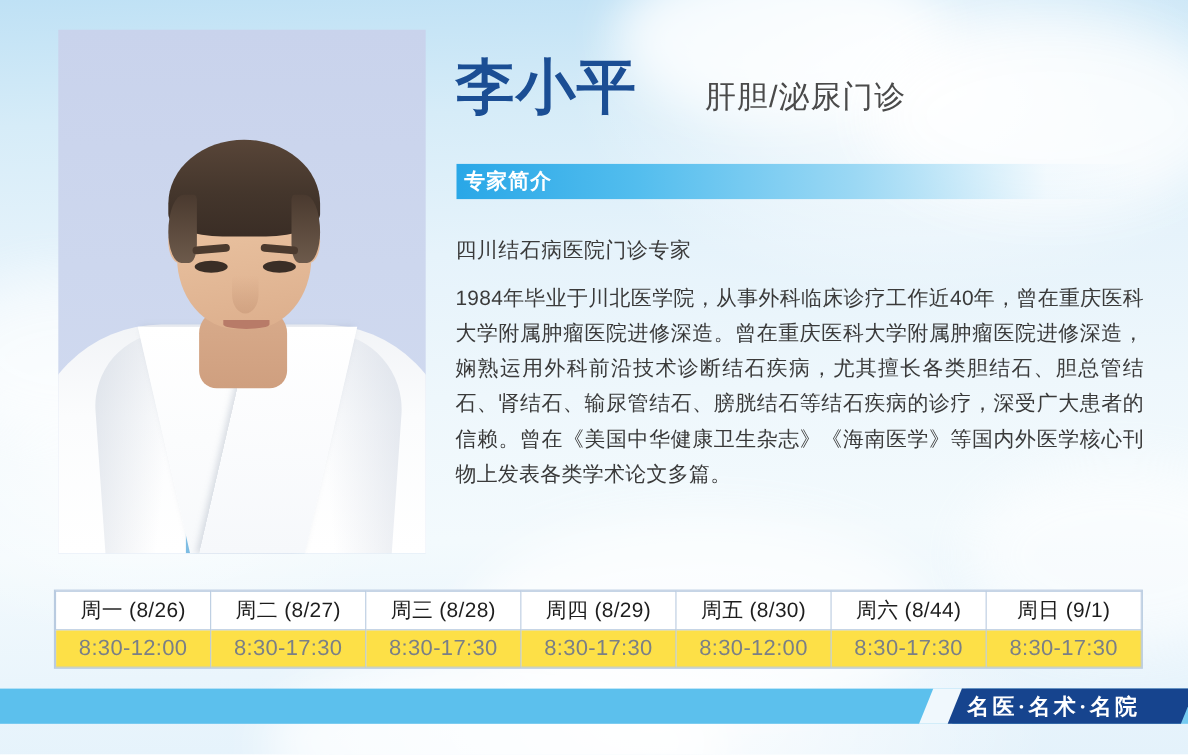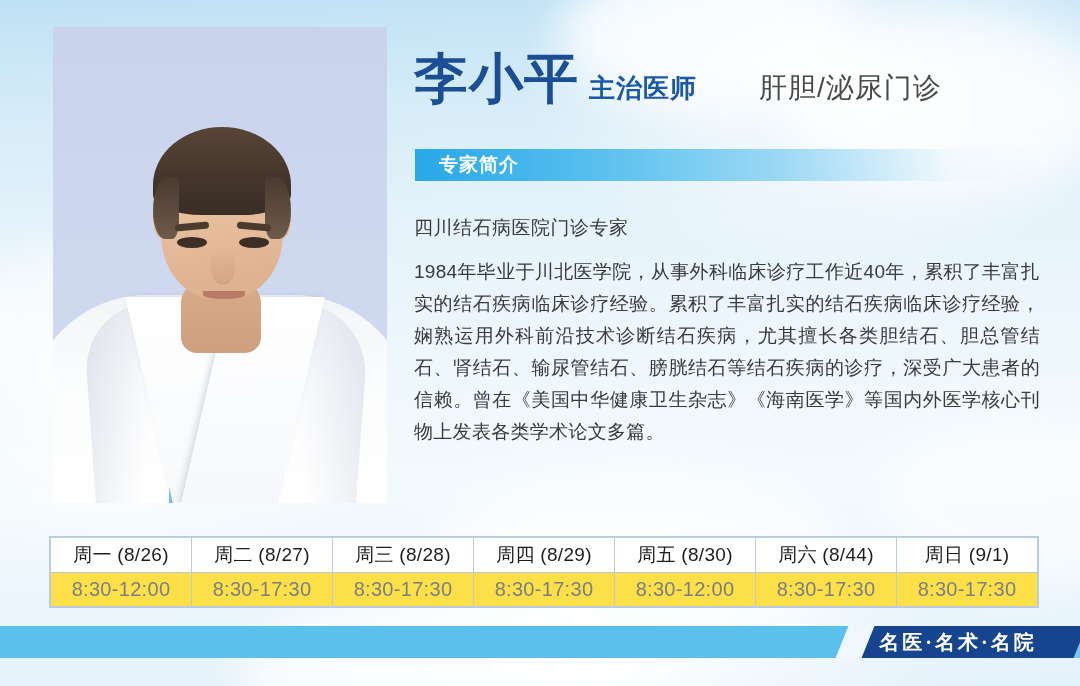--- a/index.html
+++ b/index.html
@@ -214,21 +214,21 @@
     position: absolute;
     left: 415px;
     top: 149px;
     width: 624px;
     height: 32px;
     background: linear-gradient(90deg, #29a7e7 0%, #52bdee 26%, #9bd8f4 58%, rgba(220,240,252,0.25) 86%, rgba(230,245,253,0) 100%);
     display: flex;
     align-items: center;
   }
   .section-bar-label {
-    padding-left: 24px;
+    padding-left: 7px;
     color: #ffffff;
     font-weight: 700;
     font-size: 19px;
     letter-spacing: 1px;
   }
 
   .bio-lead {
     position: absolute;
     left: 414px;
     top: 215px;
@@ -368,30 +368,29 @@
       <div class="brow-r"></div>
       <div class="eye-l"></div>
       <div class="eye-r"></div>
       <div class="nose"></div>
       <div class="mouth"></div>
     </div>
   </div>
 
   <div class="title-row">
     <span class="doc-name">李小平</span>
-    <span class="doc-rank">主治医师</span>
     <span class="doc-dept">肝胆/泌尿门诊</span>
   </div>
 
   <div class="section-bar">
     <span class="section-bar-label">专家简介</span>
   </div>
 
   <div class="bio-lead">四川结石病医院门诊专家</div>
-  <div class="bio-body">1984年毕业于川北医学院，从事外科临床诊疗工作近40年，累积了丰富扎实的结石疾病临床诊疗经验。累积了丰富扎实的结石疾病临床诊疗经验，娴熟运用外科前沿技术诊断结石疾病，尤其擅长各类胆结石、胆总管结石、肾结石、输尿管结石、膀胱结石等结石疾病的诊疗，深受广大患者的信赖。曾在《美国中华健康卫生杂志》《海南医学》等国内外医学核心刊物上发表各类学术论文多篇。</div>
+  <div class="bio-body">1984年毕业于川北医学院，从事外科临床诊疗工作近40年，曾在重庆医科大学附属肿瘤医院进修深造。曾在重庆医科大学附属肿瘤医院进修深造，娴熟运用外科前沿技术诊断结石疾病，尤其擅长各类胆结石、胆总管结石、肾结石、输尿管结石、膀胱结石等结石疾病的诊疗，深受广大患者的信赖。曾在《美国中华健康卫生杂志》《海南医学》等国内外医学核心刊物上发表各类学术论文多篇。</div>
 
   <table class="schedule">
     <thead>
       <tr>
         <th>周一 (8/26)</th>
         <th>周二 (8/27)</th>
         <th>周三 (8/28)</th>
         <th>周四 (8/29)</th>
         <th>周五 (8/30)</th>
         <th>周六 (8/44)</th>

